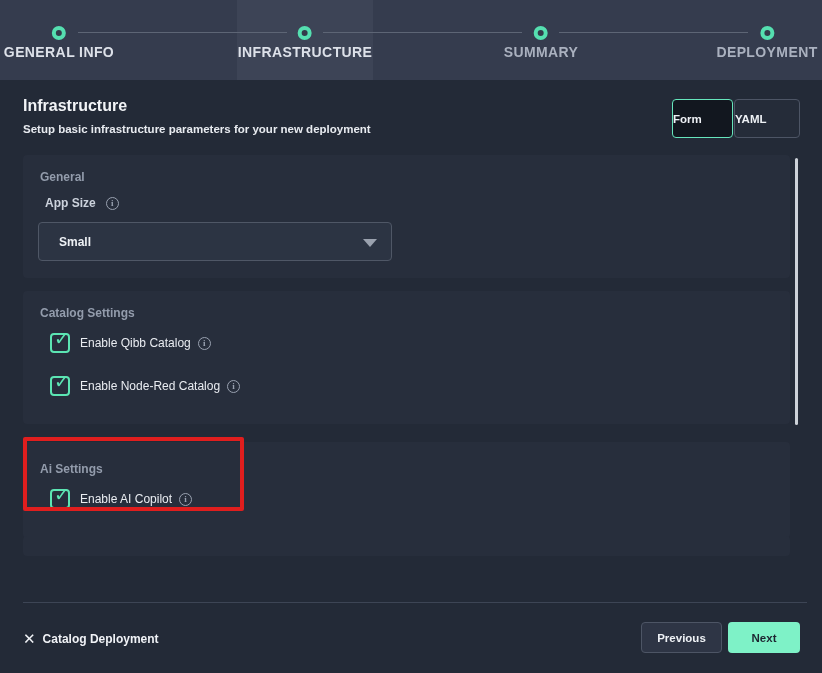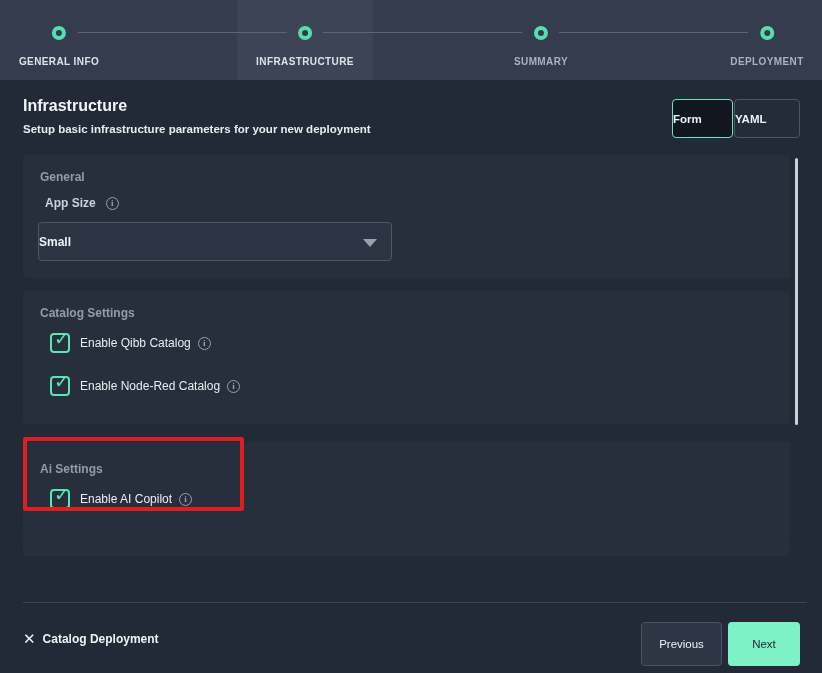--- a/index.html
+++ b/index.html
@@ -45,22 +45,22 @@
     cursor: pointer;
   }
   .step-dot {
     margin-top: 26px;
     width: 14px; height: 14px;
     border-radius: 50%;
     border: 4px solid #55dfb0;
     background: #333b4a;
   }
   .step-label {
-    margin-top: 16px;
-    font-size: 10px;
+    margin-top: 4px;
+    font-size: 14px;
     font-weight: bold;
     letter-spacing: 0.4px;
     color: #aab1bf;
     white-space: nowrap;
   }
   .step.done .step-label, .step.active .step-label { color: #dde1e9; }
 
   
   .page-title {
     position: absolute;
@@ -151,20 +151,21 @@
     left: 15px; top: 67px;
     width: 354px; height: 39px;
     background: #2c3443;
     border: 1px solid #4f5766;
     border-radius: 4px;
     display: flex;
     align-items: center;
     cursor: pointer;
   }
   .select-value {
+    margin-left: 20px;
     font-size: 12px;
     font-weight: bold;
     color: #eef1f5;
   }
   .select-caret {
     position: absolute;
     right: 14px; top: 16px;
     width: 0; height: 0;
     border-left: 7px solid transparent;
     border-right: 7px solid transparent;
@@ -241,25 +242,25 @@
     line-height: 18px;
   }
   .cancel-label {
     font-size: 12px;
     font-weight: bold;
     color: #f0f2f6;
   }
   .btn {
     position: absolute;
     top: 622px;
-    height: 44px;
+    height: 31px;
     border-radius: 4px;
     font-family: inherit;
     font-size: 11.5px;
-    font-weight: normal;
+    font-weight: bold;
     cursor: pointer;
   }
   .btn.previous {
     left: 641px; width: 81px;
     background: #2e3545;
     border: 1px solid #4d5565;
     color: #eef1f5;
   }
   .btn.next {
     left: 728px; width: 72px;

